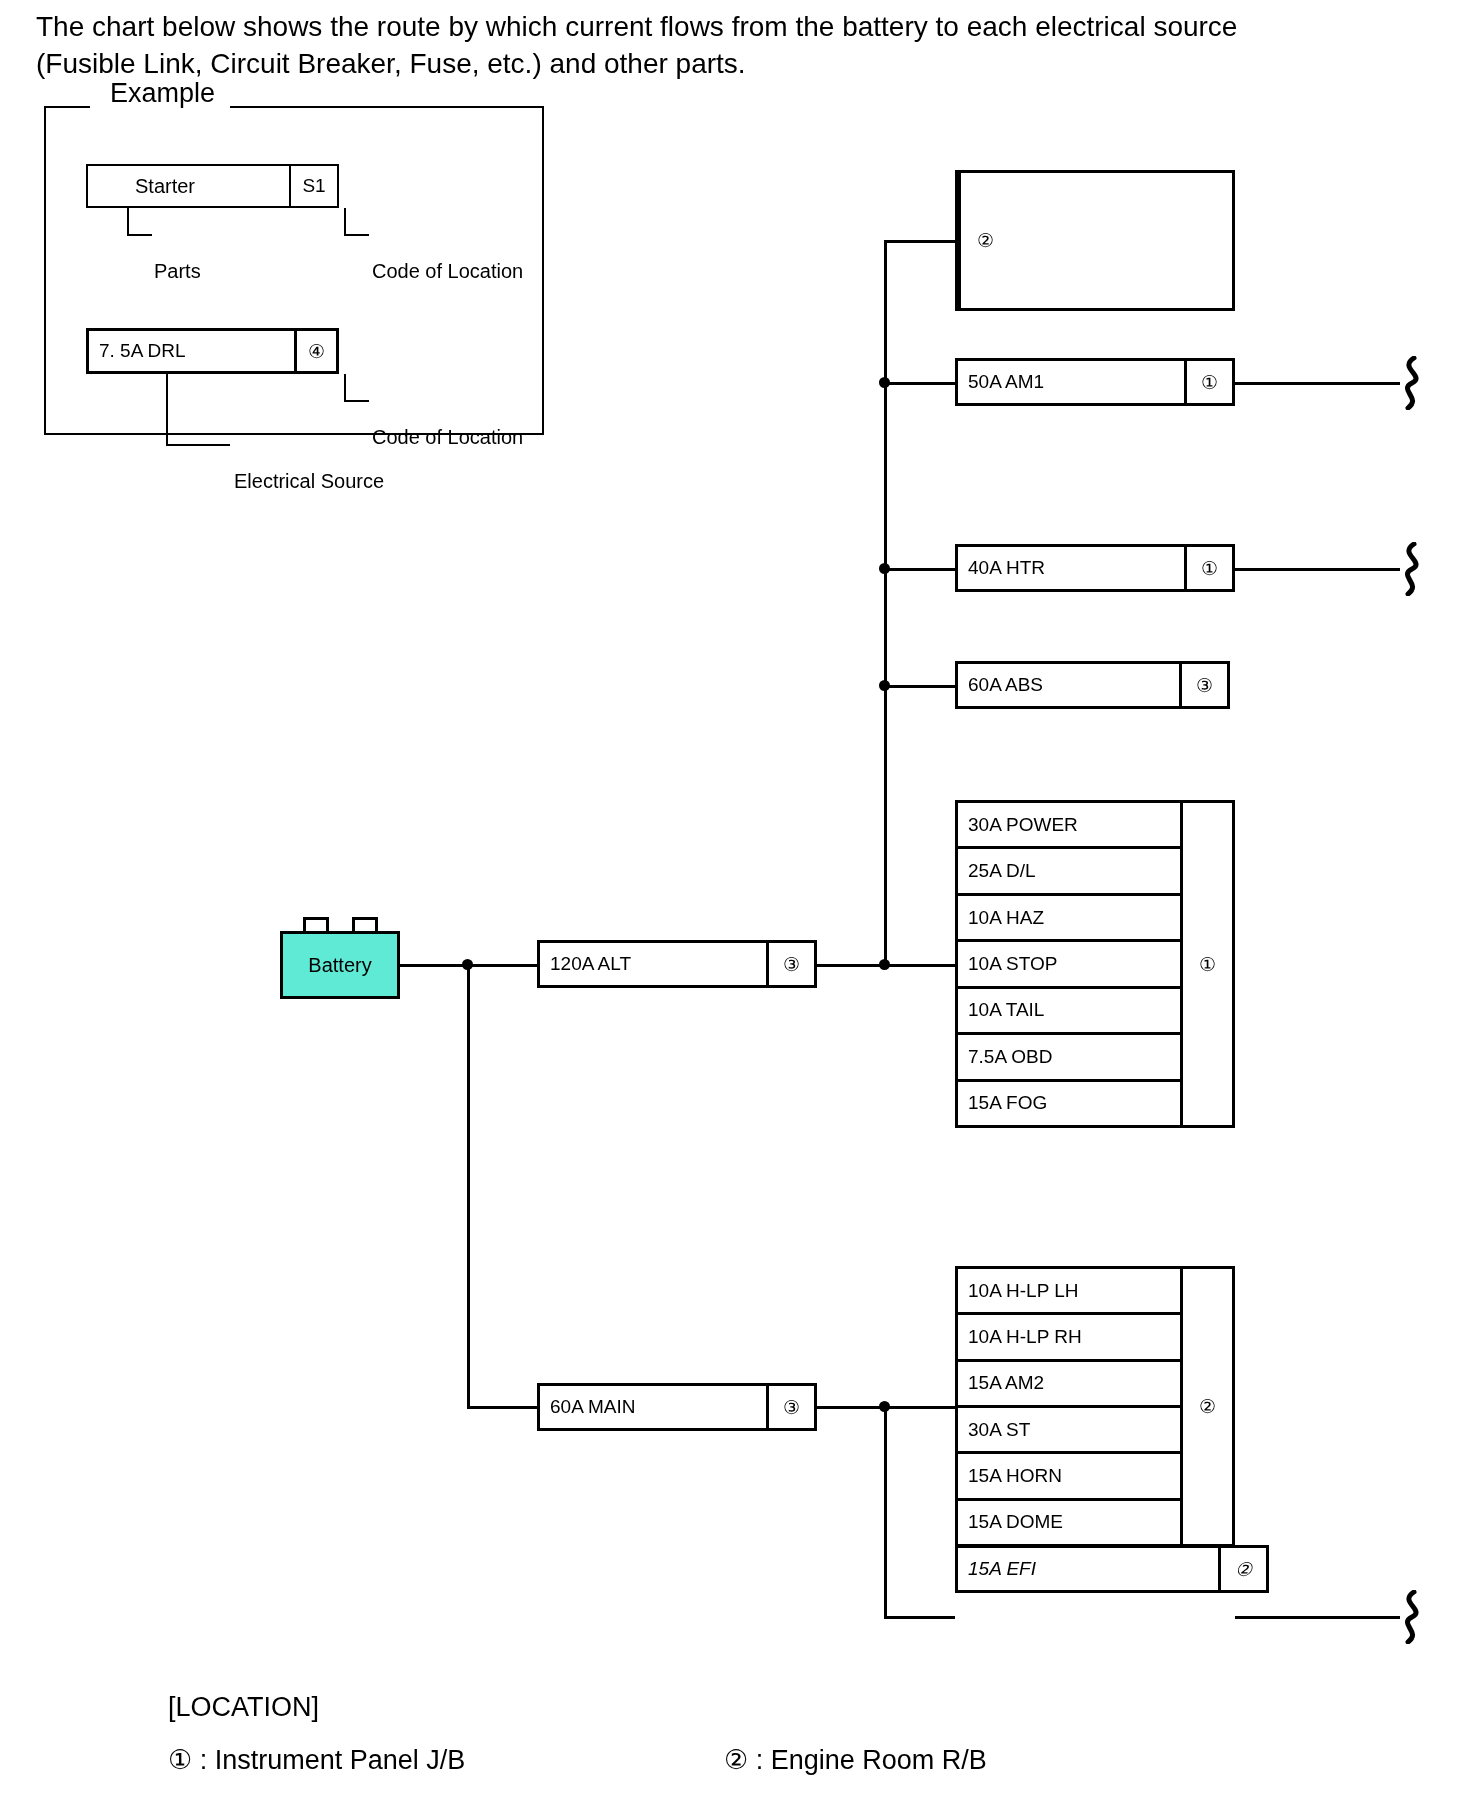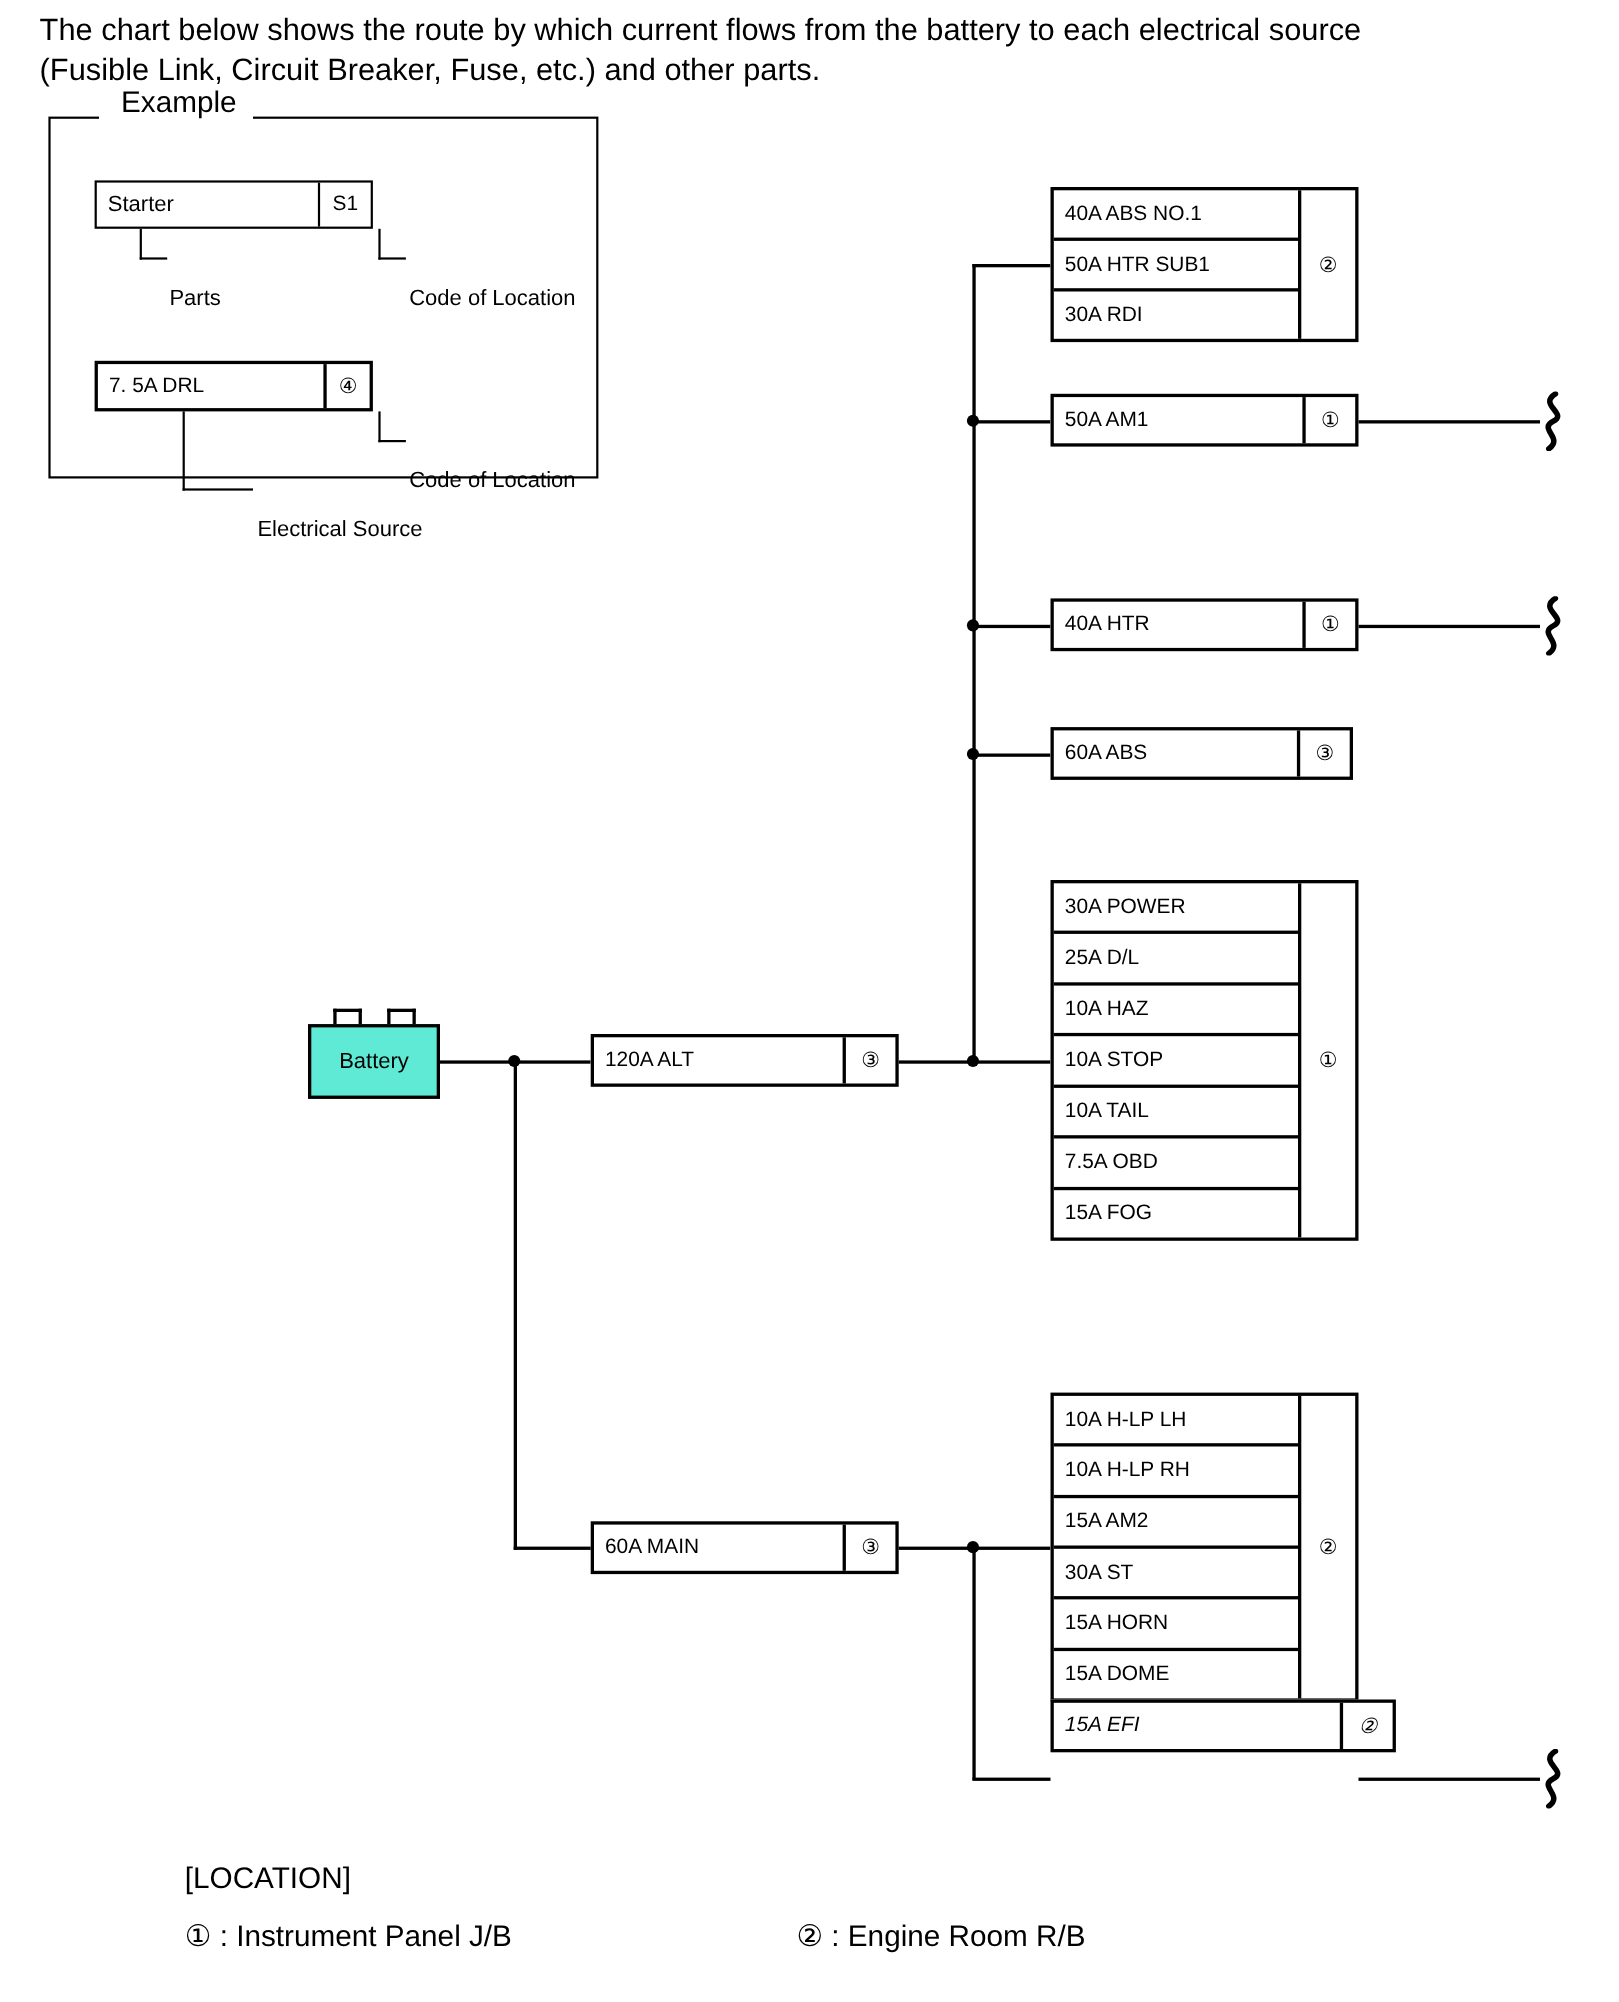--- a/index.html
+++ b/index.html
@@ -24,21 +24,21 @@
   
   .fbox{position:absolute;border:3px solid #000;background:#fff;box-sizing:border-box;display:flex;}
   .fbox .name{
     flex:1;display:flex;align-items:center;padding-left:10px;
     font-size:19px;white-space:nowrap;box-sizing:border-box;
   }
   .fbox .code{
     width:48px;border-left:3px solid #000;display:flex;
     align-items:center;justify-content:center;font-size:19px;box-sizing:border-box;
   }
-  .thinbox{border-width:2px;}
+  .thinbox{border-width:2px;padding-left:37px;}
   .thinbox .code{border-left-width:2px;}
   .thinbox .name{font-size:20px;}
   
   .group{position:absolute;border:3px solid #000;background:#fff;box-sizing:border-box;display:flex;}
   .group .rows{flex:1;display:flex;flex-direction:column;}
   .group .rows .row{
     flex:1;display:flex;align-items:center;padding-left:10px;
     border-bottom:3px solid #000;font-size:19px;white-space:nowrap;box-sizing:border-box;
   }
   .group .rows .row:last-child{border-bottom:none;}
@@ -131,25 +131,20 @@
 
 <div class="dot" style="left:879px;top:563px;"></div>
 <div class="h" style="left:884px;top:568px;width:71px;"></div>
 
 <div class="dot" style="left:879px;top:680px;"></div>
 <div class="h" style="left:884px;top:685px;width:71px;"></div>
 
 <div class="h" style="left:884px;top:964px;width:71px;"></div>
 
 <div class="group" style="left:955px;top:170px;width:280px;height:141px;">
-  <div class="rows">
-    <div class="row">40A ABS NO.1</div>
-    <div class="row">50A HTR SUB1</div>
-    <div class="row">30A RDI</div>
-  </div>
   <div class="gcode">②</div>
 </div>
 
 <div class="fbox" style="left:955px;top:358px;width:280px;height:48px;">
   <div class="name">50A AM1</div>
   <div class="code">①</div>
 </div>
 <div class="h" style="left:1235px;top:382px;width:165px;"></div>
 <svg class="wave" style="left:1392px;top:356px;" width="40" height="54" viewBox="0 0 40 54">
   <path d="M22 2 C6 12, 34 20, 20 27 C6 34, 30 42, 16 52" stroke="#000" stroke-width="5" fill="none" stroke-linecap="round"></path>

